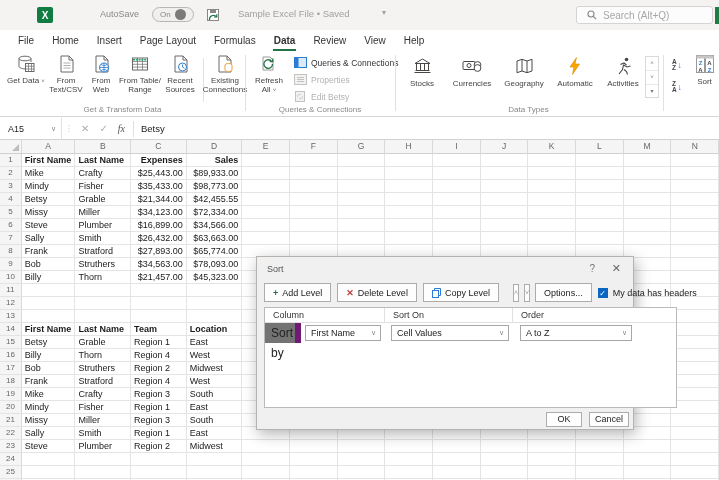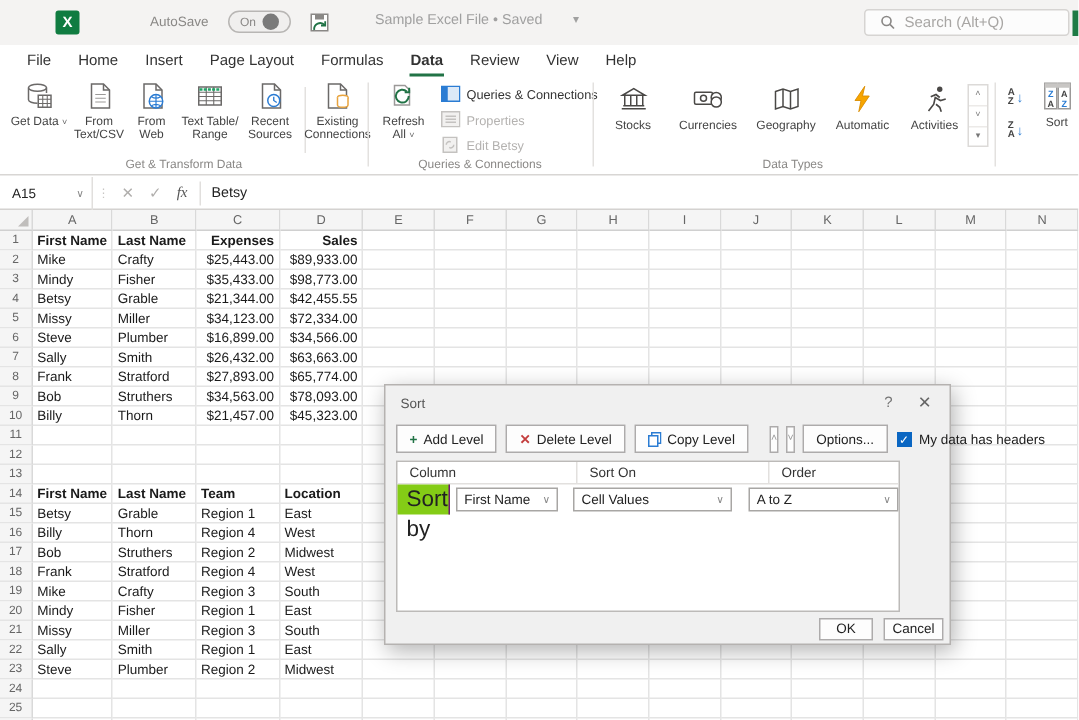--- a/index.html
+++ b/index.html
@@ -8,21 +8,21 @@
   .screen { position:absolute; inset:0; width:719px; height:480px; background:#fff; }
 
   
   .titlebar { position:absolute; top:0; left:0; width:719px; height:30px; background:#f4f3f2; display:flex; align-items:center; }
   .xl-logo { position:absolute; left:37px; top:7px; width:16px; height:16px; background:#107c41; border-radius:2px; color:#fff; font-size:10px; font-weight:bold; display:flex; align-items:center; justify-content:center; }
   .autosave-label { position:absolute; left:100px; top:9px; font-size:9px; color:#8a8886; }
   .autosave-pill { position:absolute; left:152px; top:7px; width:42px; height:15px; border:1px solid #b8b6b4; border-radius:8px; background:#f0efee; display:flex; align-items:center; }
   .autosave-pill .on-txt { font-size:8px; color:#8a8886; margin-left:7px; }
   .autosave-pill .knob { width:11px; height:11px; border-radius:50%; background:#7a7a7a; margin-left:4px; }
   .save-ic { position:absolute; left:205px; top:7px; }
-  .doc-title { position:absolute; left:250px; top:8px; font-size:9.5px; color:#a0a0a0;text-align:right; }
+  .doc-title { position:absolute; left:238px; top:8px; font-size:9.5px; color:#a0a0a0;text-align:right; }
   .doc-caret { position:absolute; left:382px; top:8px; font-size:8px; color:#a0a0a0; }
   .search-box { position:absolute; left:576px; top:6px; width:137px; height:18px; background:#fcfcfc; border:1px solid #d6d4d2; border-radius:3px; display:flex; align-items:center; }
   .search-box .mag { margin:0 6px 0 10px; }
   .search-box .ph { font-size:10px; color:#a8a6a4; }
   .account-sliver { position:absolute; right:0; top:7px; width:4px; height:17px; background:#1f7a45; }
 
   
   .tabsrow { position:absolute; top:30px; left:0; width:719px; height:22px; background:#fff; display:flex; align-items:center; padding-left:9px; }
   .rtab { font-size:10px; color:#333; padding:4px 9px 5px 9px; position:relative; white-space:nowrap; }
   .rtab.active { font-weight:bold; }
@@ -82,28 +82,28 @@
   .dlg-toolbar { position:absolute; left:7px; top:26px; right:7px; height:19px; display:flex; align-items:center; }
   .dbtn { height:19px; background:#fdfdfd; border:1px solid #adabab; display:flex; align-items:center; padding:0 8px; margin-right:6px; font-size:9px; color:#222; white-space:nowrap; }
   .dbtn .ic { margin-right:4px; font-weight:bold; }
   .ic-plus { color:#217346; }
   .ic-del { color:#c43e3e; }
   .dlg-vsep { width:1px; height:18px; background:#7a7876; margin:0 6px 0 2px; }
   .chevbtn { width:18px; height:18px; background:#fdfdfd; border:1px solid #adabab; color:#999; font-size:7px; text-align:center; line-height:16px; margin-right:5px; }
   .dlg-check { margin-left:auto; display:flex; align-items:center; }
   .cbx { width:10px; height:10px; background:#0a66c2; border:1px solid #0a66c2; color:#fff; font-size:8px; line-height:9px; text-align:center; margin-right:5px; }
   .cbx-lbl { font-size:9px; color:#1a1a1a; white-space:nowrap; }
-  .dlg-grid { position:absolute; left:7px; top:50px; width:336px; height:101px; background:#fff; border:1px solid #bcbab8; }
+  .dlg-grid { position:absolute; left:7px; top:50px; width:413px; height:101px; background:#fff; border:1px solid #bcbab8; }
   .dg-head { display:flex; height:15px; border-bottom:1px solid #e2e0de; color:#333; }
   .dg-head span { line-height:15px; padding-left:8px; }
   .dg-c1 { width:120px; border-right:1px solid #e2e0de; }
   .dg-c2 { width:128px; border-right:1px solid #e2e0de; }
   .dg-c3 { flex:1; }
   .dg-row { display:flex; height:20px; align-items:center; }
-  .sortby { width:36px; height:20px; background:#84cc16; border-right:1px solid #701a75; font-size:15px; color:#222; line-height:20px; padding-left:6px; }
+  .sortby { width:36px; height:20px; background:#737373; border-right:6px solid #701a75; font-size:12px; color:#222; line-height:20px; padding-left:6px; }
   .dd { height:16px; background:#fff; border:1px solid #a8a6a4; display:flex; align-items:center; margin-left:4px; }
   .dd .v { font-size:9px; color:#222; padding-left:5px; flex:1; white-space:nowrap; }
   .dd .c { font-size:7px; color:#888; padding-right:4px; }
   .dd1 { width:76px; } .dd2 { width:118px; margin-left:10px; } .dd3 { width:112px; margin-left:11px; }
   .dlg-ok { position:absolute; left:289px; top:155px; width:36px; height:15px; background:#fdfdfd; border:1px solid #adabab; font-size:9px; color:#222; text-align:center; line-height:13px; }
   .dlg-cancel { position:absolute; left:332px; top:155px; width:40px; height:15px; background:#fdfdfd; border:1px solid #adabab; font-size:9px; color:#222; text-align:center; line-height:13px; }
   svg { display:block; }
 </style>
 </head>
 <body>
@@ -180,21 +180,21 @@
             <path d="M8.5 13.5h9M13 9v9M10 10.5c2 1.3 4 1.3 6 0M10 16.5c2-1.3 4-1.3 6 0" fill="none" stroke="#2b7cd3" stroke-width=".8"></path>
           </svg>
         <span class="lbl">From Web</span>
       </div>
       <div class="rbtn" style="left:118px;width:44px;">
         <svg width="20" height="20" viewBox="0 0 20 20">
             <rect x="2.5" y="4" width="15" height="12" fill="#fff" stroke="#6b6968"></rect>
             <path d="M2.5 7.5h15M2.5 10.3h15M2.5 13.1h15M7.5 4v12M12.5 4v12" stroke="#6b6968" stroke-width=".7"></path>
             <path d="M3 5.7h2M5.8 5.7h2M8.6 5.7h2M11.4 5.7h2M14.2 5.7h2" stroke="#21a366" stroke-width="1.6"></path>
           </svg>
-        <span class="lbl">Text Table/ Range</span>
+        <span class="lbl">From Table/ Range</span>
       </div>
       <div class="rbtn" style="left:162px;width:36px;">
         <svg width="20" height="20" viewBox="0 0 20 20">
             <path d="M5 2h8l4 4v12H5z" fill="#fff" stroke="#6b6968"></path>
             <path d="M13 2v4h4" fill="none" stroke="#6b6968"></path>
             <circle cx="12.5" cy="13" r="4" fill="#fff" stroke="#2b7cd3"></circle>
             <path d="M12.5 10.5V13l2 1.3" fill="none" stroke="#2b7cd3" stroke-width=".9"></path>
           </svg>
         <span class="lbl">Recent Sources</span>
       </div>

